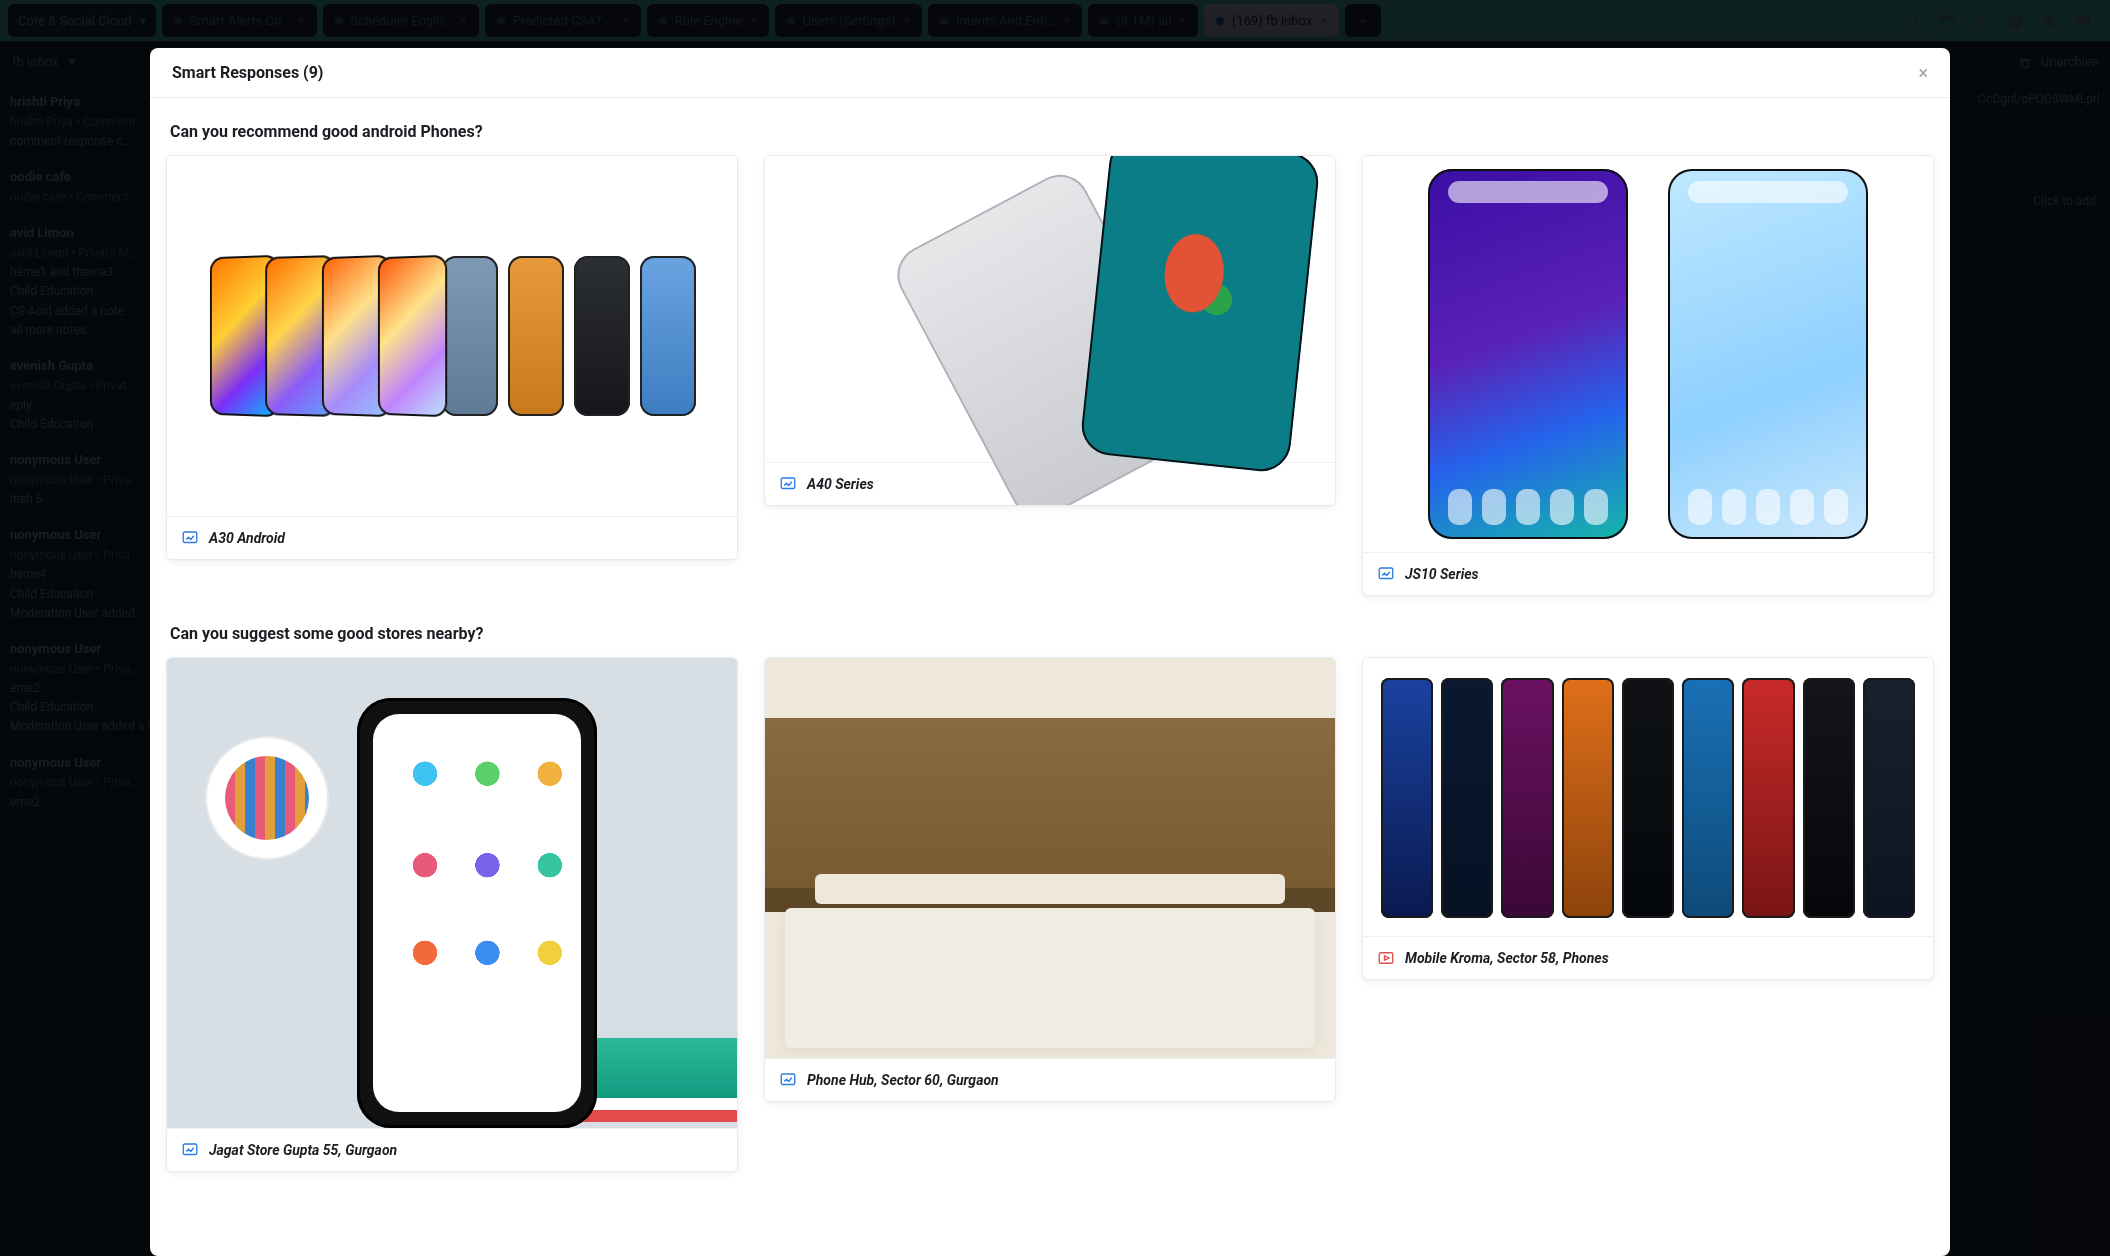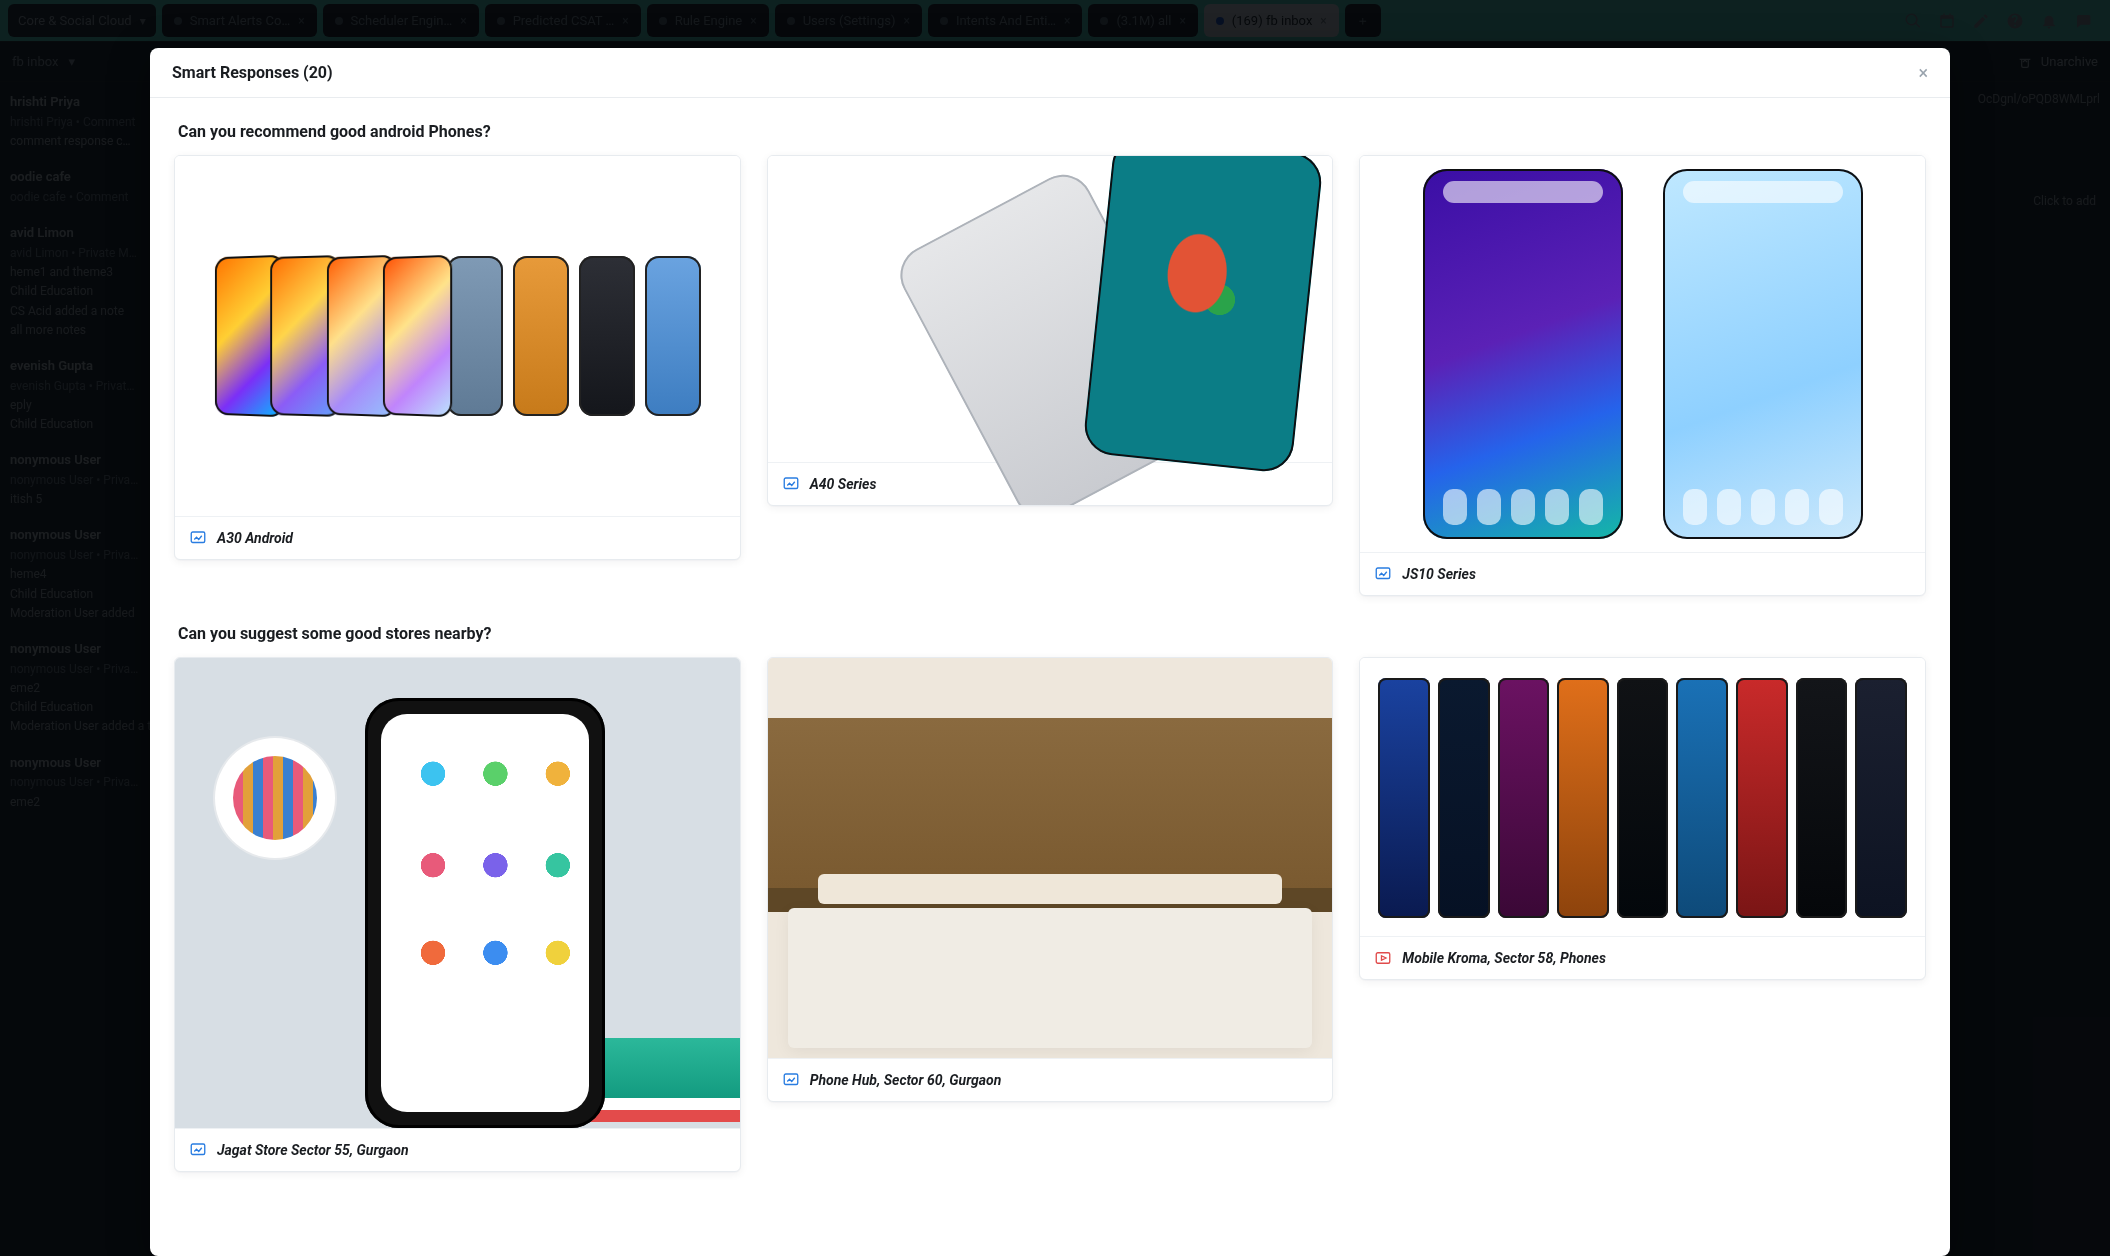--- a/index.html
+++ b/index.html
@@ -86,21 +86,21 @@
     display:flex; flex-direction:column;
   }
   .modal-head {
     display:flex; align-items:center; justify-content:space-between;
     padding: 14px 22px; border-bottom:1px solid #e9ecef;
   }
   .modal-title { font-size:16px; font-weight:700; color:#1a1d21; }
   .close-x { color:#9aa4ae; font-size:18px; cursor:pointer; }
 
   .modal-body {
-    padding: 16px 24px 24px; overflow:auto;
+    padding: 16px 16px 24px; overflow:auto;
   }
   .section-title {
     font-size:16px; font-weight:700; color:#1a1d21;
     margin: 8px 4px 14px;
   }
   .cards-row { display:grid; grid-template-columns: repeat(3, minmax(0, 1fr)); gap: 26px; align-items:start; }
 
   .card {
     border:1px solid #e7ebef; border-radius:6px;
     overflow:hidden; background:#fff;
@@ -338,21 +338,21 @@
   </div>
   <div style="position:absolute; right:14px; top:190px;">
     <span class="under">Click to add</span>
   </div>
 </div>
 
 <div class="overlay"></div>
 
 <div class="modal">
   <div class="modal-head">
-    <div class="modal-title">Smart Responses (20)</div>
+    <div class="modal-title">Smart Responses (9)</div>
     <div class="close-x">×</div>
   </div>
   <div class="modal-body">
 
     <div class="section-title">Can you recommend good android Phones?</div>
     <div class="cards-row">
 
       <div class="card">
         <div class="img img-a30">
           <div class="phone skew s1"></div>
@@ -427,21 +427,21 @@
         <div class="img img-jagat">
           <div class="jagat-cup"></div>
           <div class="jagat-book"></div>
           <div class="jagat-phone"></div>
         </div>
         <div class="img-label label-blue">
           <span class="picon"><svg viewBox="0 0 24 24">
                 <rect x="3" y="4" width="18" height="14" rx="2"></rect>
                 <path d="M7 14l3-3 3 3 4-5"></path>
               </svg></span>
-          <span>Jagat Store Sector 55, Gurgaon</span>
+          <span>Jagat Store Gupta 55, Gurgaon</span>
         </div>
       </div>
 
       <div class="card">
         <div class="img img-hub">
           <div class="shelf"></div>
           <div class="counter"></div>
         </div>
         <div class="img-label label-blue">
           <span class="picon"><svg viewBox="0 0 24 24">

